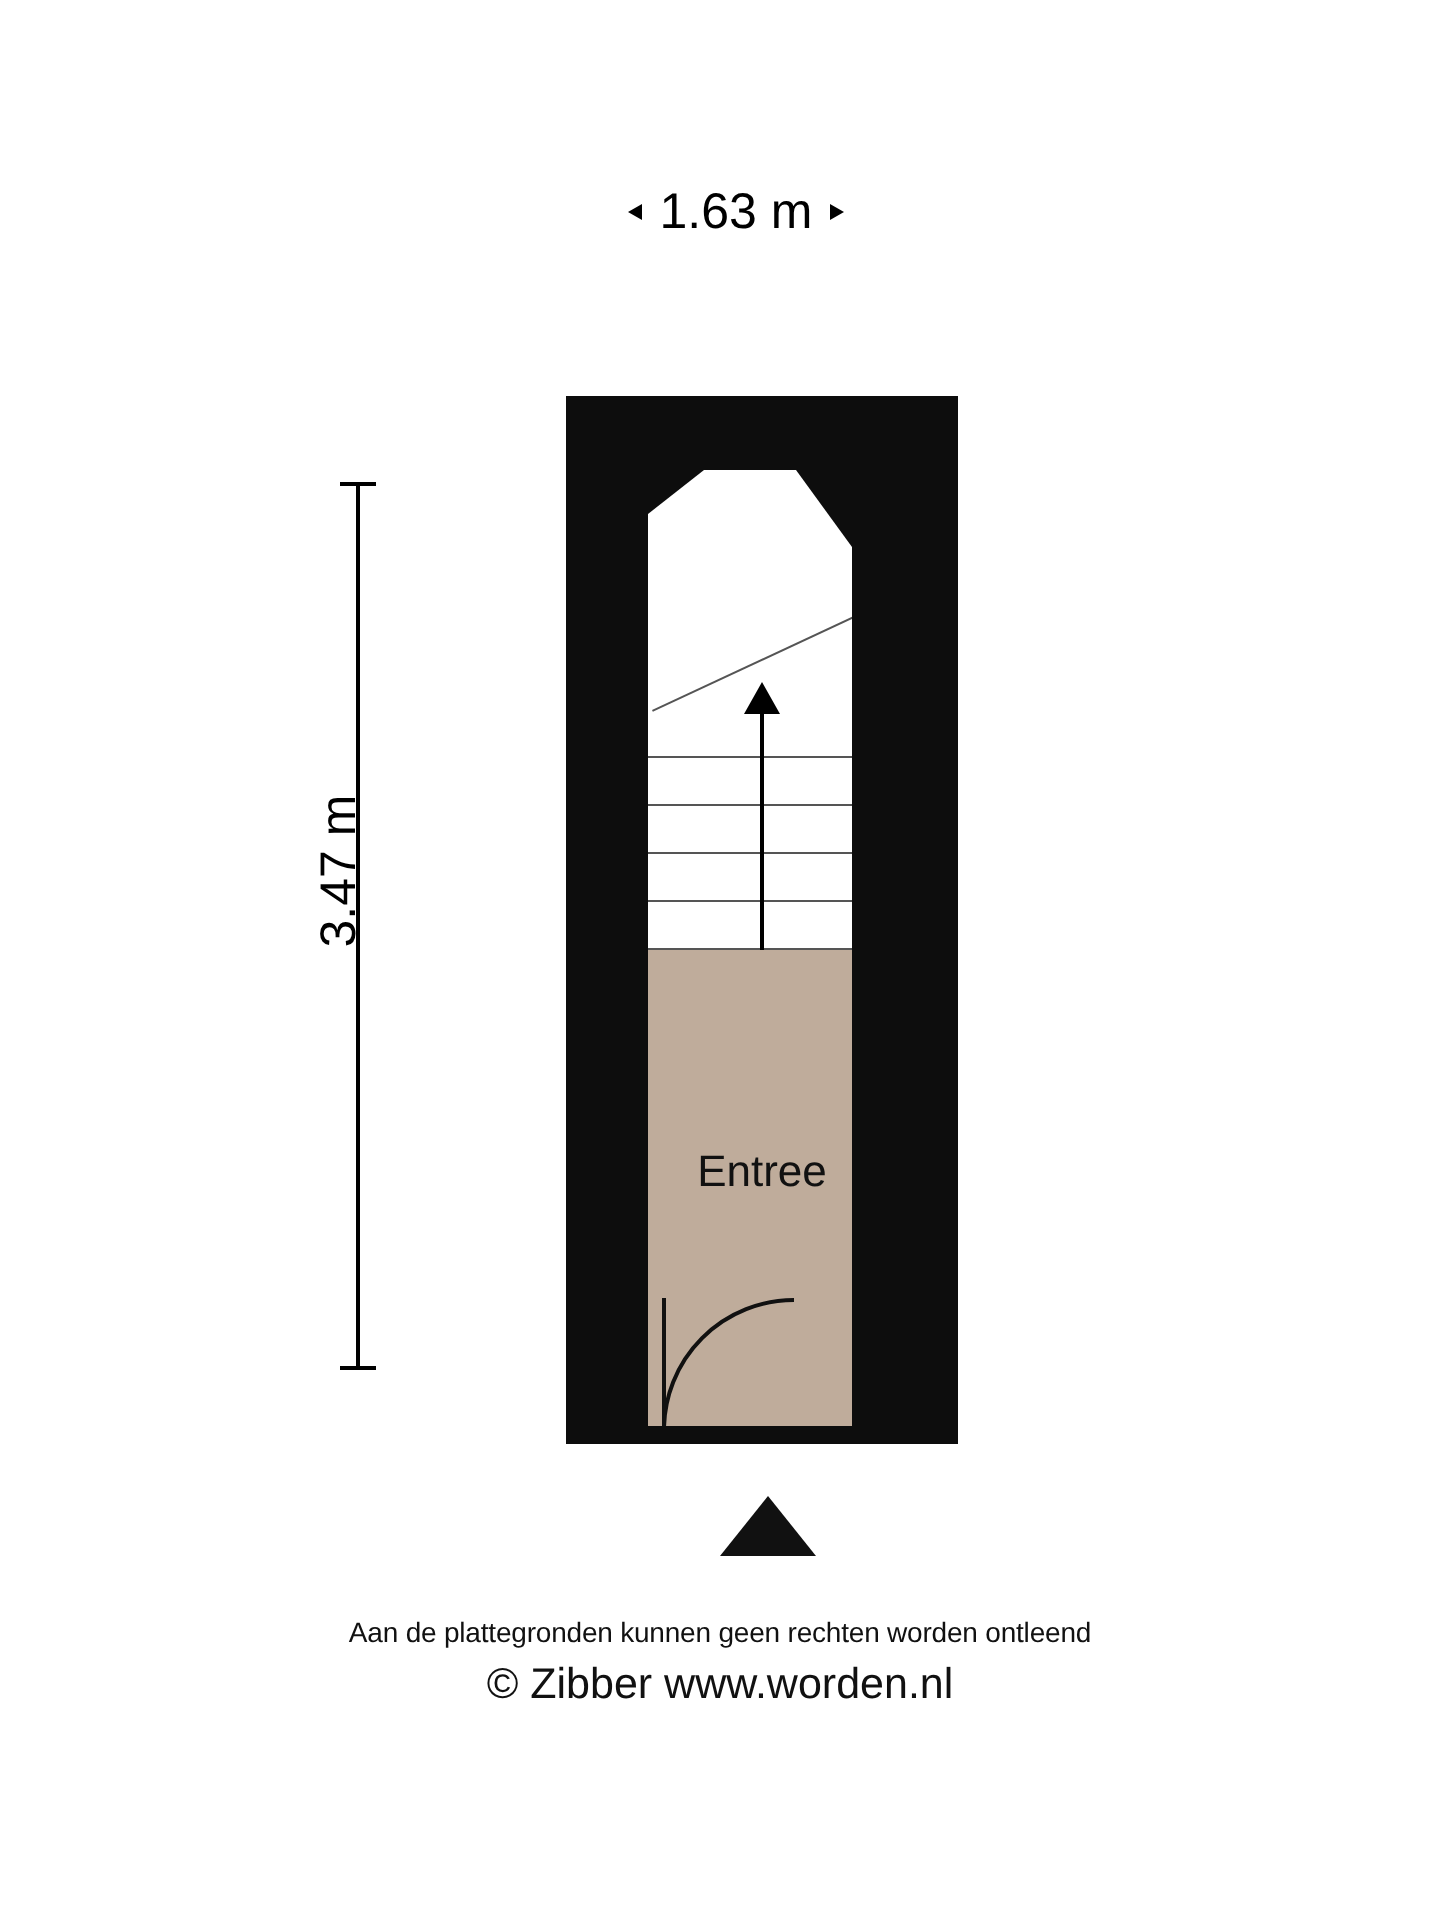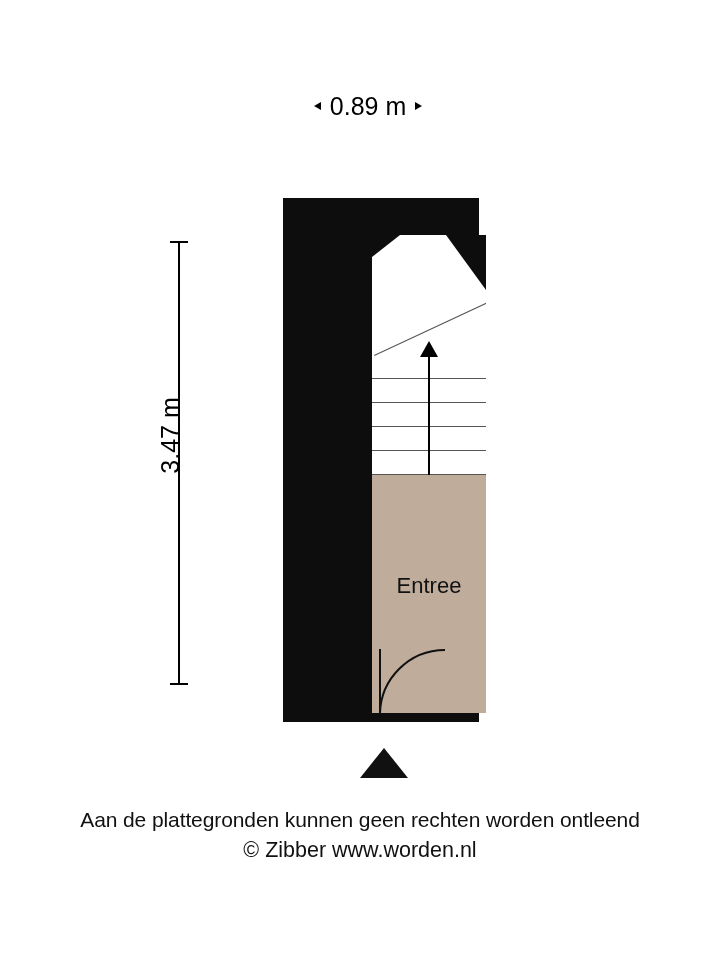--- a/index.html
+++ b/index.html
@@ -101,25 +101,24 @@
   .wall-shell {
     left: 0; top: 0;
     width: 196px;
     height: 524px;
   }
   
   .interior {
     position: absolute;
     left: 41px;
     top: 37px;
-    width: 114px;
+    width: 102px;
     height: 478px;
     background: #737373;
     overflow: hidden;
-    margin-left: 48px;
   }
   
   .room-entree {
     position: absolute;
     left: 0;
     top: 240px;
     width: 114px;
     height: 238px;
     background: #bfac9b;
   }
@@ -220,38 +219,38 @@
 
   
   .footer {
     position: absolute;
     left: 0;
     top: 808px;
     width: 720px;
     text-align: center;
   }
   .footer .line1 {
-    font-size: 21px;
+    font-size: 14px;
     color: #111;
     letter-spacing: -0.1px;
   }
   .footer .line2 {
     font-size: 21.5px;
     color: #111;
     margin-top: 6px;
   }
 </style>
 </head>
 <body>
 
 <div id="stage">
 
   <div class="dim-top">
     <span class="arrow-l"></span>
-    <span class="dim-label">0.89 m</span>
+    <span class="dim-label">1.63 m</span>
     <span class="arrow-r"></span>
   </div>
 
   <div class="dim-left">
     <div class="cap-t"></div>
     <div class="vline"></div>
     <div class="cap-b"></div>
     <div class="dim-label">3.47 m</div>
   </div>
 

